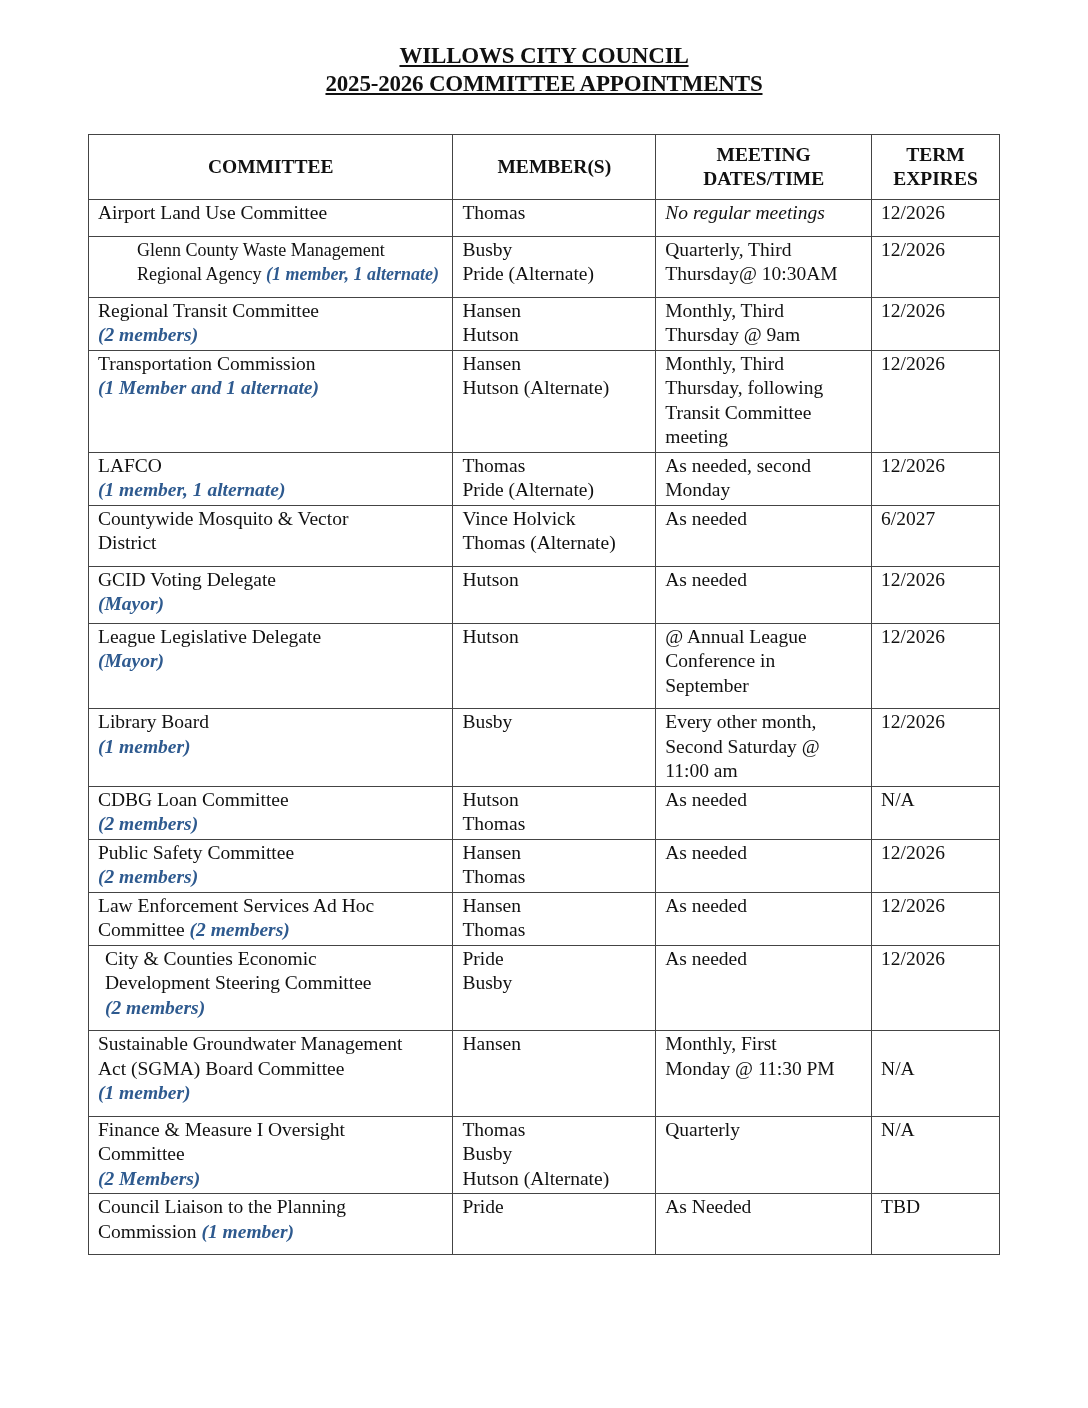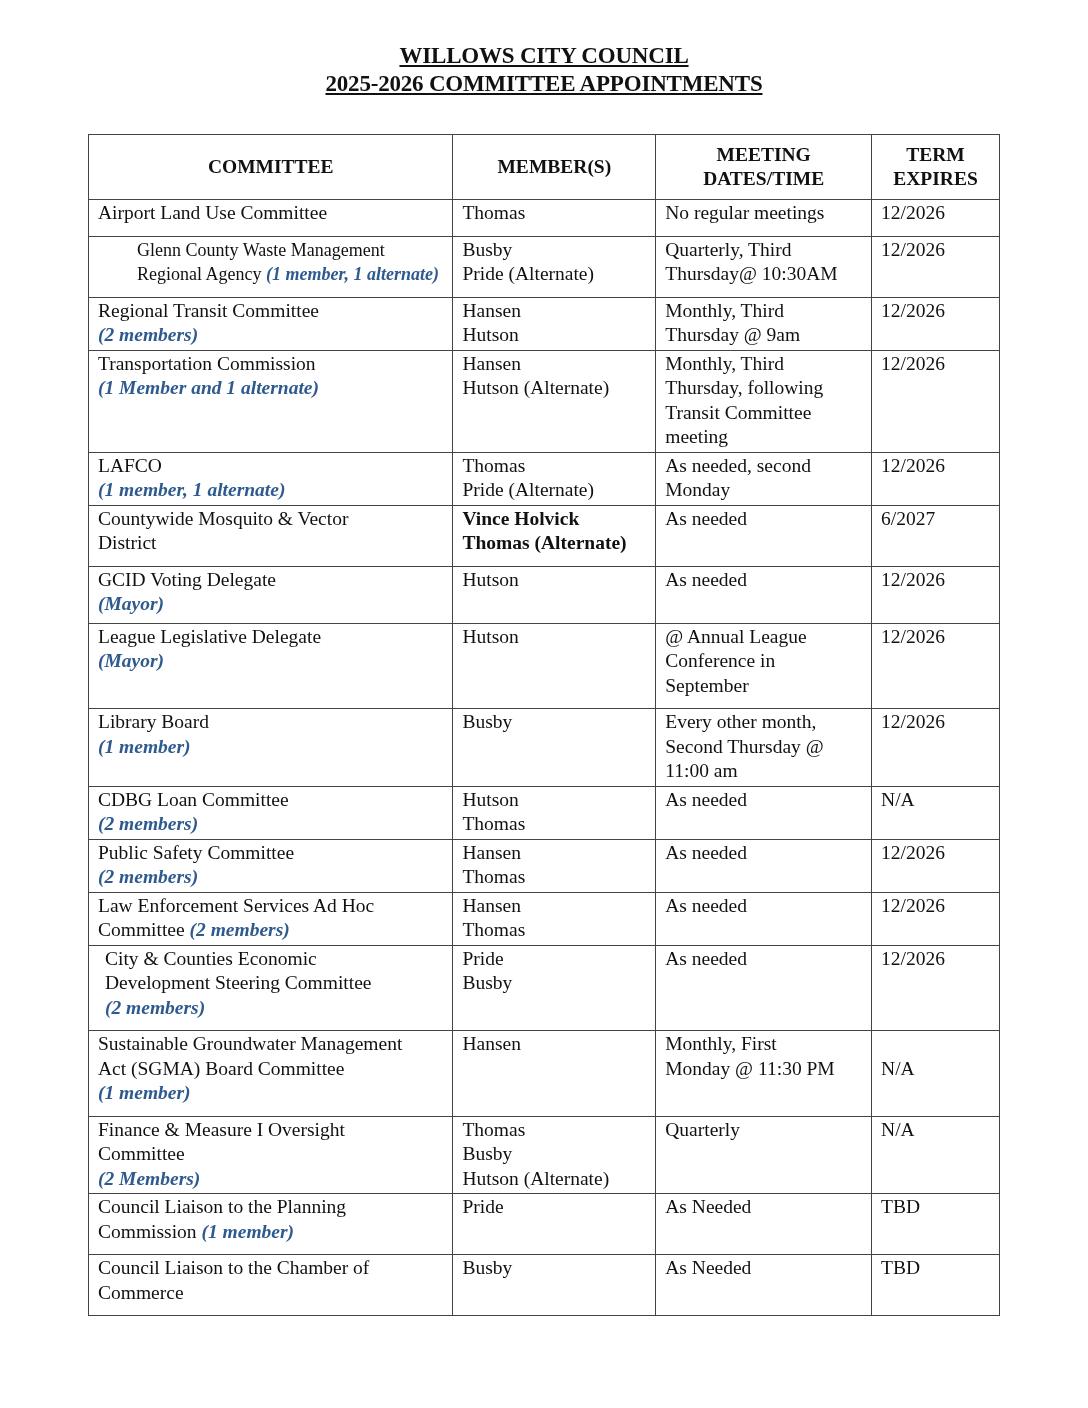--- a/index.html
+++ b/index.html
@@ -71,21 +71,21 @@
       </tr>
   </thead>
   <tbody id="table-body">
       <tr>
         <td style="padding-bottom: 10px;">
           <span class="line">Airport Land Use Committee</span>
         </td>
         <td style="padding-bottom: 10px;">
           <span class="line">Thomas</span>
         </td>
-        <td style="padding-bottom: 10px;">
+        <td style="padding-bottom: 10px; font-style: italic;">
           <span class="line">No regular meetings</span>
         </td>
         <td class="term" style="padding-bottom: 10px;">12/2026</td>
       </tr>
       <tr>
         <td class="small" style="padding-bottom: 10px; padding-left: 48px;">
           <span class="line">Glenn County Waste Management</span>
           <span class="line"><span>Regional Agency</span> <span class="note">(1 member, 1 alternate)</span></span>
         </td>
         <td style="padding-bottom: 10px;">
@@ -143,21 +143,21 @@
           <span class="line">As needed, second</span>
           <span class="line">Monday</span>
         </td>
         <td class="term">12/2026</td>
       </tr>
       <tr>
         <td style="padding-bottom: 10px;">
           <span class="line">Countywide Mosquito &amp; Vector</span>
           <span class="line">District</span>
         </td>
-        <td style="padding-bottom: 10px; font-weight: bold;">
+        <td style="padding-bottom: 10px;">
           <span class="line">Vince Holvick</span>
           <span class="line">Thomas (Alternate)</span>
         </td>
         <td style="padding-bottom: 10px;">
           <span class="line">As needed</span>
         </td>
         <td class="term" style="padding-bottom: 10px;">6/2027</td>
       </tr>
       <tr>
         <td style="padding-bottom: 6px;">
@@ -190,21 +190,21 @@
       <tr>
         <td>
           <span class="line">Library Board</span>
           <span class="line note">(1 member)</span>
         </td>
         <td>
           <span class="line">Busby</span>
         </td>
         <td>
           <span class="line">Every other month,</span>
-          <span class="line">Second Thursday @</span>
+          <span class="line">Second Saturday @</span>
           <span class="line">11:00 am</span>
         </td>
         <td class="term">12/2026</td>
       </tr>
       <tr>
         <td>
           <span class="line">CDBG Loan Committee</span>
           <span class="line note">(2 members)</span>
         </td>
         <td>
@@ -296,27 +296,14 @@
           <span class="line"><span>Commission</span> <span class="note">(1 member)</span></span>
         </td>
         <td style="padding-bottom: 10px;">
           <span class="line">Pride</span>
         </td>
         <td style="padding-bottom: 10px;">
           <span class="line">As Needed</span>
         </td>
         <td class="term" style="padding-bottom: 10px;">TBD</td>
       </tr>
-      <tr>
-        <td style="padding-bottom: 10px;">
-          <span class="line">Council Liaison to the Chamber of</span>
-          <span class="line">Commerce</span>
-        </td>
-        <td style="padding-bottom: 10px;">
-          <span class="line">Busby</span>
-        </td>
-        <td style="padding-bottom: 10px;">
-          <span class="line">As Needed</span>
-        </td>
-        <td class="term" style="padding-bottom: 10px;">TBD</td>
-      </tr>
     </tbody>
 </table>
 
 </body></html>

